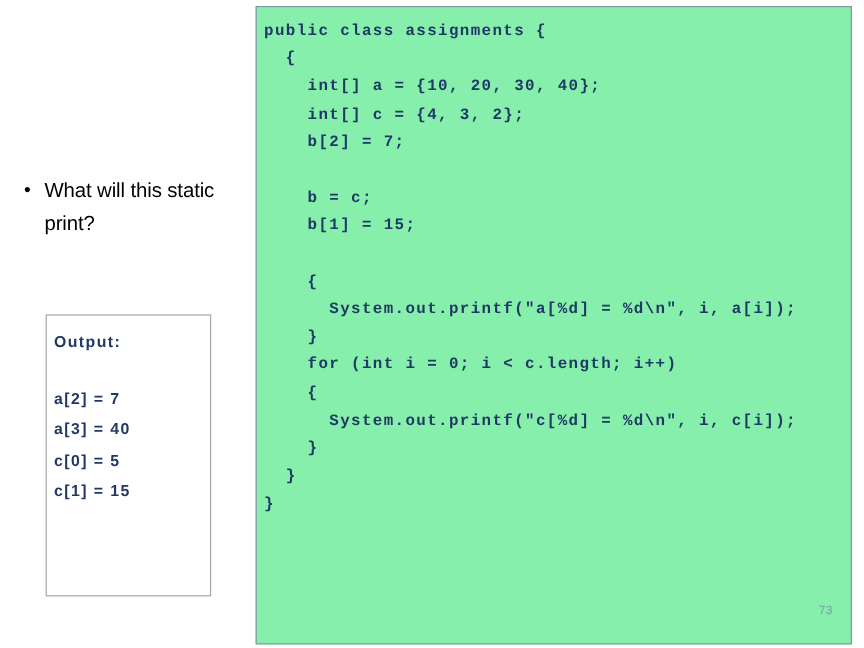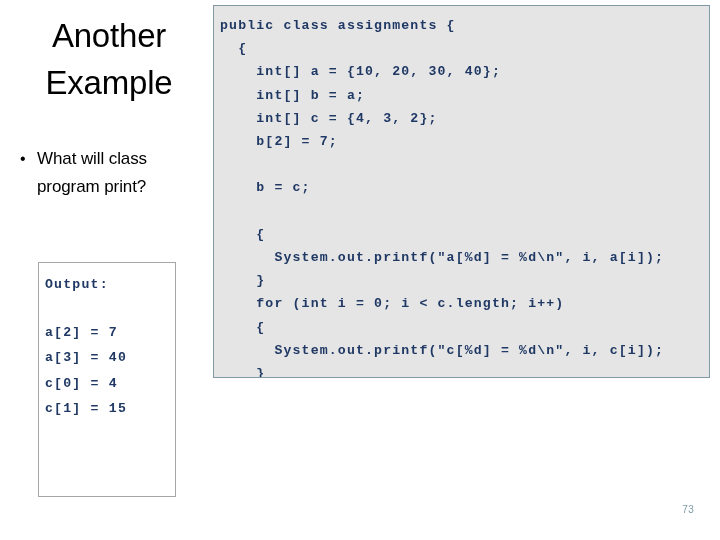--- a/index.html
+++ b/index.html
@@ -73,41 +73,41 @@
     height: 235px;
     border: 1px solid #a6a6a6;
     background: #ffffff;
     box-sizing: border-box;
     overflow: hidden;
   }
   #output-inner {
     padding: 9px 0 0 6px;
   }
   .out-line {
-    font-family: Liberation Mono, monospace;
+    font-family: Liberation Sans, sans-serif;
     font-size: 13.2px;
     line-height: 25.6px;
     color: #1f3864;
     font-weight: 700;
     letter-spacing: 1.2px;
     white-space: pre;
   }
   .out-gap {
     height: 22px;
   }
 
   
   #code-panel {
     position: absolute;
     left: 213px;
     top: 5px;
     width: 497px;
-    height: 373px;
+    height: 532px;
     border: 1px solid #7f9aa6;
-    background: #e5e5e5;
+    background: #86efac;
     box-sizing: border-box;
     overflow: hidden;
   }
   #code-inner {
     padding: 8px 0 0 6px;
   }
   .code-line {
     font-family: "Liberation Mono", monospace;
     font-size: 13.2px;
     line-height: 23.2px;
@@ -130,51 +130,50 @@
     line-height: 13px;
     color: #7f9aa6;
     letter-spacing: 0.3px;
   }
 </style>
 </head>
 <body>
 
 <div id="left-column">
 
-  <div id="slide-title">Another Example</div>
 
   <div id="bullet-list">
     <div class="bullet-row">
       <span class="bullet-mark">•</span>
-      <span class="bullet-text">What will class program print?</span>
+      <span class="bullet-text">What will this static print?</span>
     </div>
   </div>
 
   <div id="output-box">
     <div id="output-inner">
       <div class="out-line">Output:</div>
       <div class="out-gap"></div>
       <div class="out-line">a[2] = 7</div>
       <div class="out-line">a[3] = 40</div>
-      <div class="out-line">c[0] = 4</div>
+      <div class="out-line">c[0] = 5</div>
       <div class="out-line">c[1] = 15</div>
     </div>
   </div>
 </div>
 
 <div id="code-panel">
   <div id="code-inner">
     <div class="code-line">public class assignments {</div>
     <div class="code-line">  {</div>
     <div class="code-line">    int[] a = {10, 20, 30, 40};</div>
-    <div class="code-line">    int[] b = a;</div>
     <div class="code-line">    int[] c = {4, 3, 2};</div>
     <div class="code-line">    b[2] = 7;</div>
     <div class="code-blank"></div>
     <div class="code-line">    b = c;</div>
+    <div class="code-line">    b[1] = 15;</div>
     <div class="code-blank"></div>
     <div class="code-line">    {</div>
     <div class="code-line">      System.out.printf("a[%d] = %d\n", i, a[i]);</div>
     <div class="code-line">    }</div>
     <div class="code-line">    for (int i = 0; i &lt; c.length; i++)</div>
     <div class="code-line">    {</div>
     <div class="code-line">      System.out.printf("c[%d] = %d\n", i, c[i]);</div>
     <div class="code-line">    }</div>
     <div class="code-line">  }</div>
     <div class="code-line">}</div>

